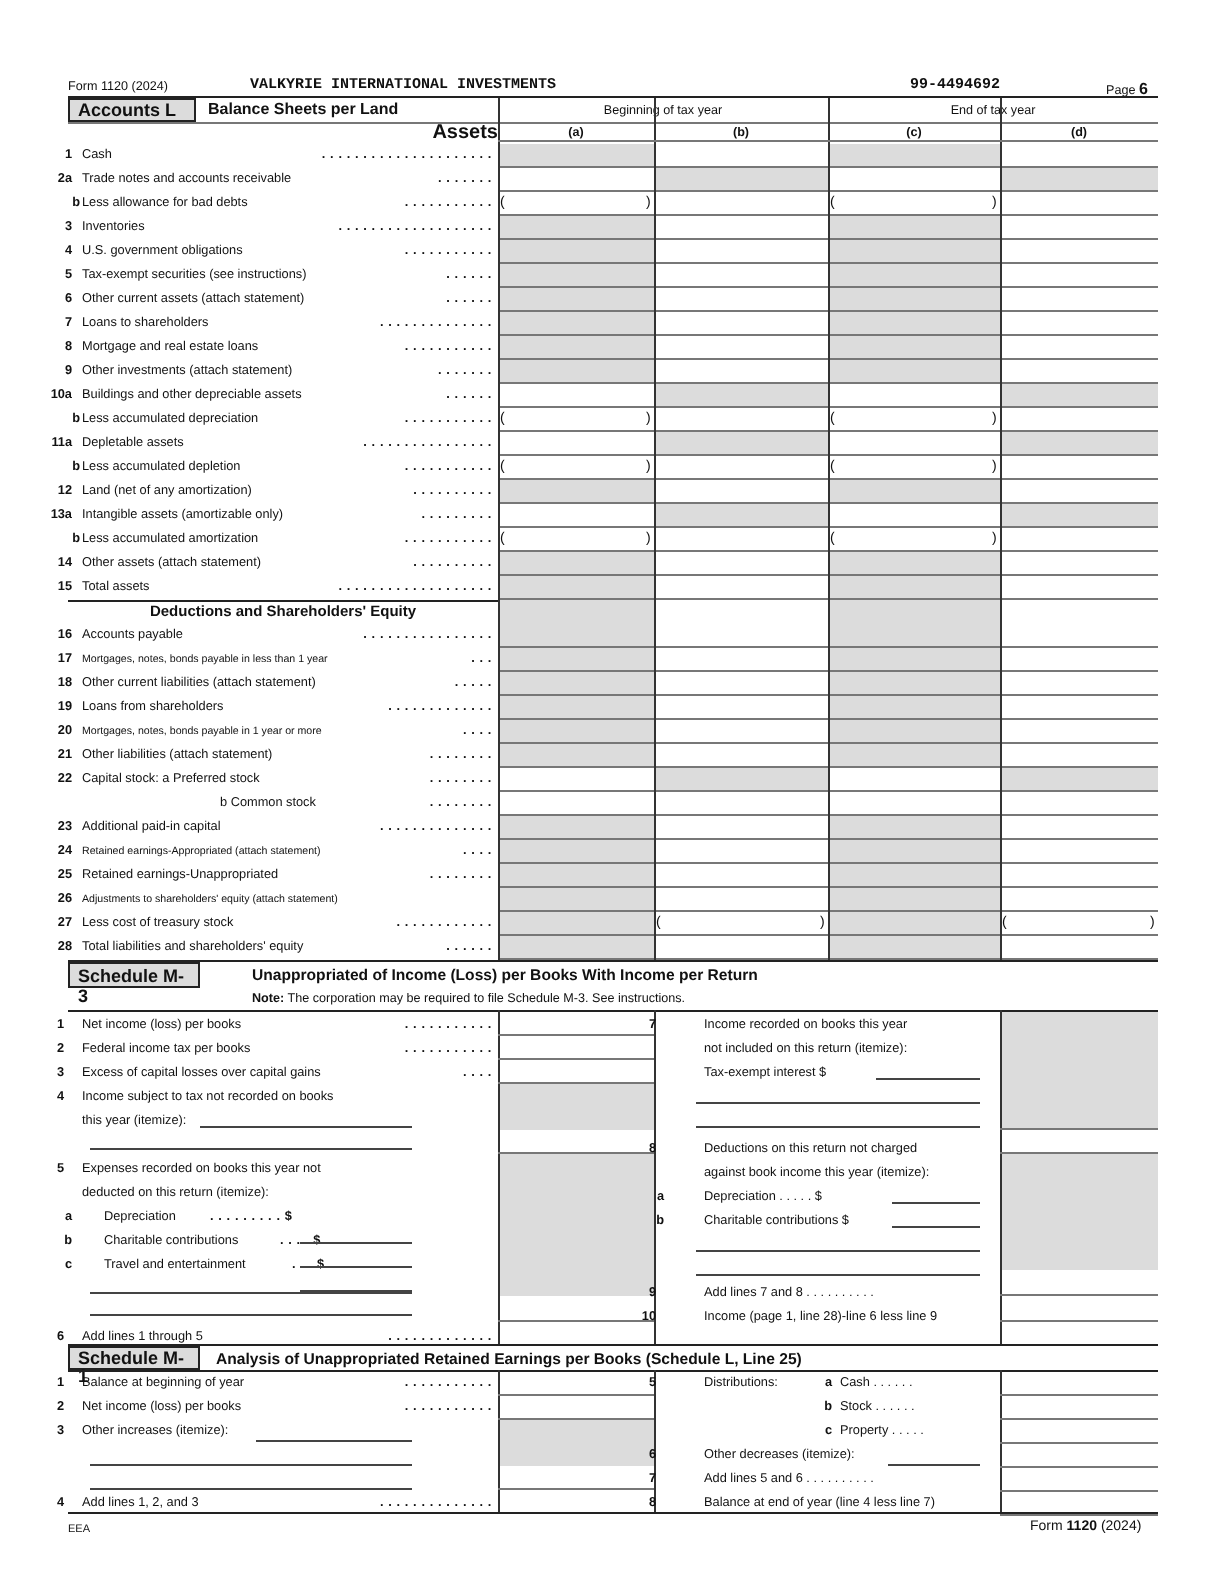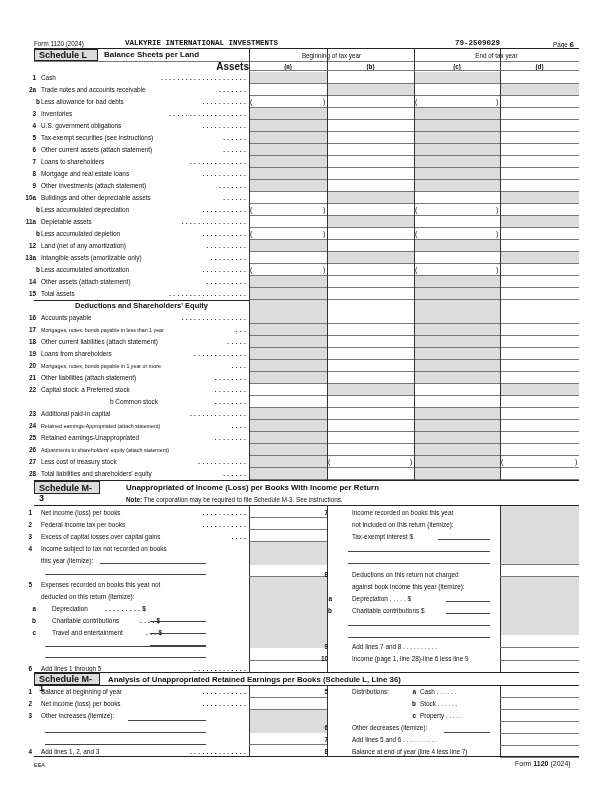--- a/index.html
+++ b/index.html
@@ -16,25 +16,25 @@
   .num { position: absolute; font-size: 6.4px; font-weight: bold; line-height: 12px; width: 18px; text-align: right; }
   .sched-box { position: absolute; border: 1px solid #222; background: #dcdcdc; font-weight: bold; font-size: 9px; padding: 1px 4px; }
   .paren { position: absolute; font-size: 7px; line-height: 12px; }
   .uline { position: absolute; height: 1px; background: #444; }
 </style>
 </head>
 <body>
 
 <div class="abs t6" style="left:34px;top:40px;">Form 1120 (2024)</div>
 <div class="abs mono" style="left:125px;top:39px;">VALKYRIE INTERNATIONAL INVESTMENTS</div>
-<div class="abs mono" style="left:455px;top:39px;">79-2509029</div>
+<div class="abs mono" style="left:455px;top:39px;">99-4494692</div>
 <div class="abs t6" style="left:553px;top:40px;"><span>Page</span> <b style="font-size:8px">6</b></div>
 <div class="hline dk" style="left:34px;top:48px;width:545px;height:1px;"></div>
 
-<div class="sched-box" style="left:34px;top:49px;width:64px;height:12px;line-height:9px;">Schedule L</div>
+<div class="sched-box" style="left:34px;top:49px;width:64px;height:12px;line-height:9px;">Accounts L</div>
 <div class="abs b" style="left:104px;top:50px;font-size:8px;">Balance Sheets per Land</div>
 <div class="abs t6" style="left:249px;top:52px;width:165px;text-align:center;">Beginning of tax year</div>
 <div class="abs t6" style="left:414px;top:52px;width:165px;text-align:center;">End of tax year</div>
 <div class="hline" style="left:34px;top:61px;width:545px;"></div>
 <div class="abs b" style="left:34px;top:61px;width:215px;text-align:right;font-size:10px;">Assets</div>
 <div class="abs b t6" style="left:249px;top:63px;width:78px;text-align:center;">(a)</div>
 <div class="abs b t6" style="left:327px;top:63px;width:87px;text-align:center;">(b)</div>
 <div class="abs b t6" style="left:414px;top:63px;width:86px;text-align:center;">(c)</div>
 <div class="abs b t6" style="left:500px;top:63px;width:79px;text-align:center;">(d)</div>
 
@@ -425,21 +425,21 @@
     <div class="abs" style="left:501px;top:636px;width:78px;height:11px;"></div>
     <div class="hline" style="left:500px;top:647px;width:79px;"></div>
     <div class="abs" style="left:501px;top:648px;width:78px;height:11px;"></div>
     <div class="hline" style="left:500px;top:660px;width:79px;"></div>
     <div class="abs" style="left:501px;top:661px;width:78px;height:11px;"></div>
     <div class="hline dk" style="left:34px;top:672px;width:545px;"></div>
   </div>
 
 <div id="m2">
     <div class="sched-box" style="left:34px;top:673px;width:66px;height:12px;line-height:9px;">Schedule M-1</div>
-    <div class="abs b" style="left:108px;top:675px;font-size:7.8px;">Analysis of Unappropriated Retained Earnings per Books (Schedule L, Line 36)</div>
+    <div class="abs b" style="left:108px;top:675px;font-size:7.8px;">Analysis of Unappropriated Retained Earnings per Books (Schedule L, Line 25)</div>
     <div class="hline dk" style="left:34px;top:685px;width:545px;"></div>
     <div class="vline" style="left:249px;top:685px;height:71px;"></div>
     <div class="vline" style="left:327px;top:685px;height:71px;"></div>
     <div class="vline" style="left:500px;top:685px;height:71px;"></div>
     <div class="num" style="left:14px;top:686px;">1</div>
     <div class="lbl" style="left:41px;top:686px;">Balance at beginning of year</div>
     <div class="lbl b" style="right:366px;top:686px;letter-spacing:0.3px;">. . . . . . . . . . .</div>
     <div class="num" style="left:14px;top:698px;">2</div>
     <div class="lbl" style="left:41px;top:698px;">Net income (loss) per books</div>
     <div class="lbl b" style="right:366px;top:698px;letter-spacing:0.3px;">. . . . . . . . . . .</div>

